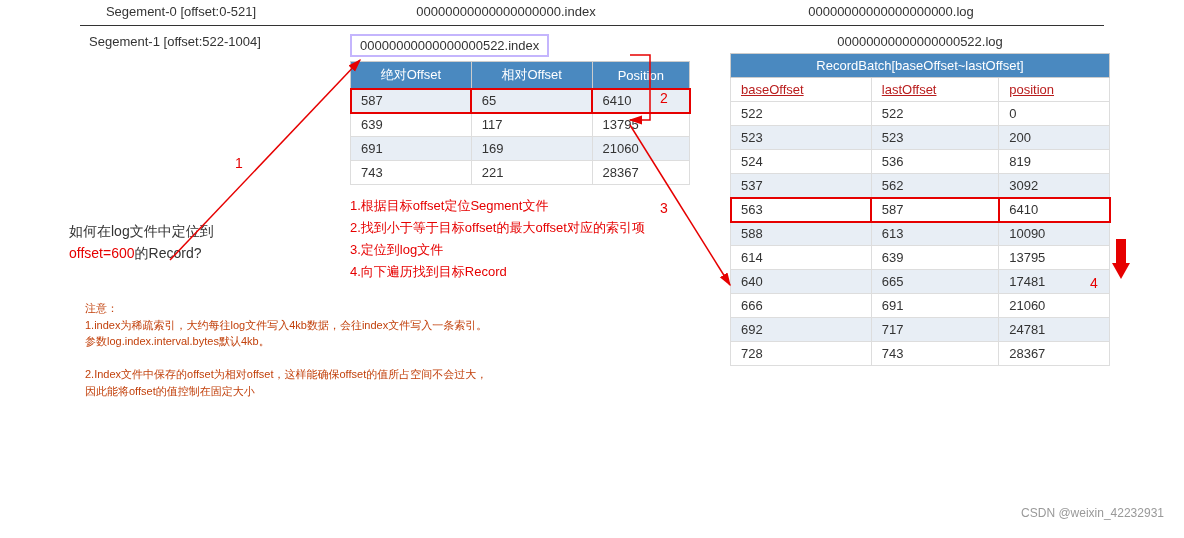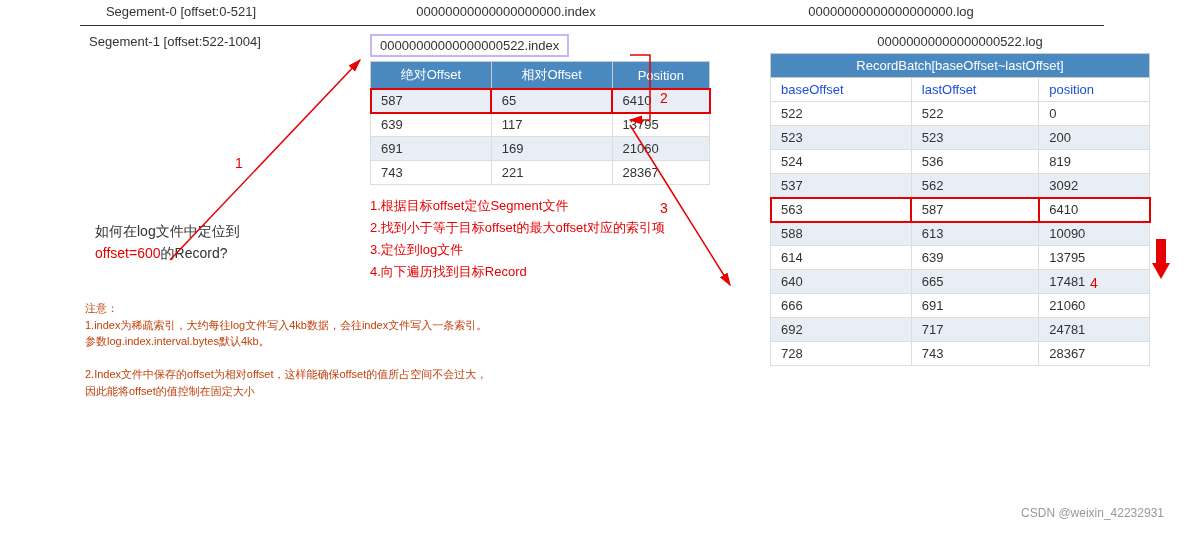--- a/index.html
+++ b/index.html
@@ -23,21 +23,20 @@
   .log-label { width: 350px; text-align: center; margin-left: 60px; }
   hr.sep {
     border: none;
     border-top: 1px solid #333;
     margin: 2px 80px;
   }
   .main {
     position: relative;
     display: flex;
     padding: 6px 0 10px 0;
-    gap: 20px;
   }
   .col-left {
     width: 350px;
     position: relative;
   }
   .col-mid {
     width: 340px;
     position: relative;
   }
   .col-right {
@@ -60,40 +59,41 @@
   td {
     padding: 4px 10px;
     border: 1px solid #ddd;
     text-align: left;
   }
   tr:nth-child(even) td { background: #e8eef5; }
   tr:nth-child(odd) td { background: #fff; }
   .log-table th { text-align: center; }
   .log-table .subhead td {
     background: #fff !important;
-    color: #1d4ed8;
+    color: #b91c1c;
     font-weight: normal;
+    text-decoration: underline;
   }
   .idx-filename {
     border: 2px solid #c4b5fd;
     padding: 2px 8px;
     display: inline-block;
     margin-bottom: 4px;
   }
   .red { color: #e60000; }
   .step-list {
     color: #e60000;
     font-size: 13px;
     line-height: 1.7;
     margin-top: 10px;
   }
   .question {
     position: absolute;
     top: 220px;
-    left: 95px;
+    left: 69px;
     font-size: 14px;
     line-height: 1.6;
   }
   .notes {
     position: absolute;
     top: 300px;
     left: 85px;
     width: 600px;
     color: #c2410c;
     font-size: 11px;

